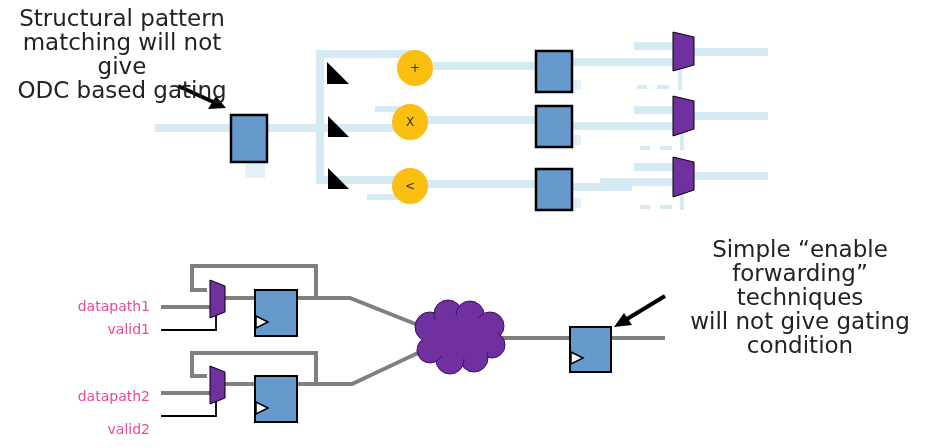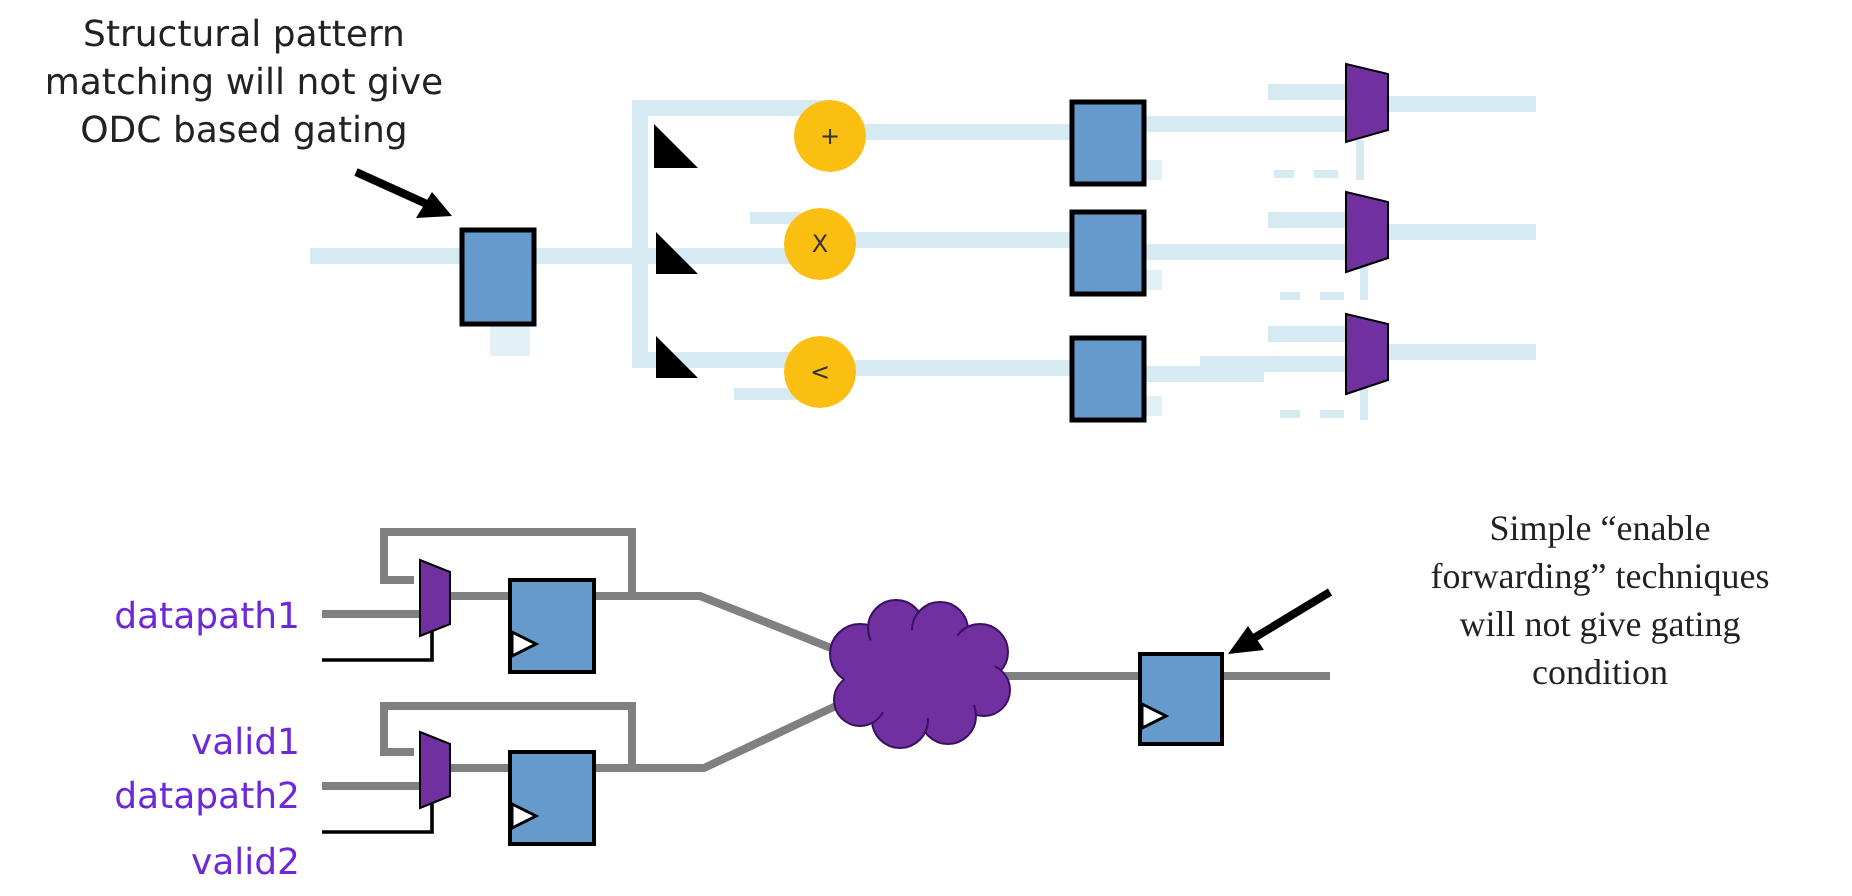--- a/index.html
+++ b/index.html
@@ -1,19 +1,19 @@
 <!DOCTYPE html>
 <html><head>
 <meta charset="utf-8">
 <style>
   html, body { margin: 0; padding: 0; background: #ffffff; }
   body { width: 926px; height: 448px; position: relative; overflow: hidden; font-family: "DejaVu Sans", sans-serif; }
   svg { position: absolute; left: 0; top: 0; }
-  .note { position: absolute; text-align: center; font-family: "DejaVu Sans", sans-serif; font-size: 18px; line-height: 24px; color: #222; white-space: pre-line; }
-  .sig { position: absolute; text-align: right; font-family: "DejaVu Sans", sans-serif; font-size: 18px; color: #6d28d9; }
+  .note { position: absolute; text-align: center; font-family: "DejaVu Sans", sans-serif; font-size: 23px; line-height: 24px; color: #222; white-space: pre-line; }
+  .sig { position: absolute; text-align: right; font-family: "DejaVu Sans", sans-serif; font-size: 14px; color: #ec4899; }
   .op { font-family: "DejaVu Sans", sans-serif; font-size: 12px; fill: #333; }
 </style>
 </head>
 <body>
 
 <svg width="926" height="448" viewBox="0 0 926 448">
 
   <g>
 
     <g fill="#d5eaf3">
@@ -140,21 +140,21 @@
 
   <g>
     <line x1="665" y1="296" x2="622" y2="322" stroke="#000" stroke-width="4"></line>
     <polygon points="614,327 624,313 632,325" fill="#000"></polygon>
   </g>
 </svg>
 
 <div class="note" style="left:12px; top:6px; width:220px;">Structural pattern
 matching will not give
 ODC based gating</div>
-<div class="note" style="left:675px; top:252px; width:250px;font-family:Liberation Serif, serif;">Simple “enable
+<div class="note" style="left:675px; top:237px; width:250px;">Simple “enable
 forwarding” techniques
 will not give gating
 condition</div>
 
 <div class="sig" style="left:40px; top:298px; width:110px;">datapath1</div>
-<div class="sig" style="left:40px; top:321px; width:110px;margin-top:40px;">valid1</div>
+<div class="sig" style="left:40px; top:321px; width:110px;">valid1</div>
 <div class="sig" style="left:40px; top:388px; width:110px;">datapath2</div>
 <div class="sig" style="left:40px; top:421px; width:110px;">valid2</div>
 
 </body></html>

